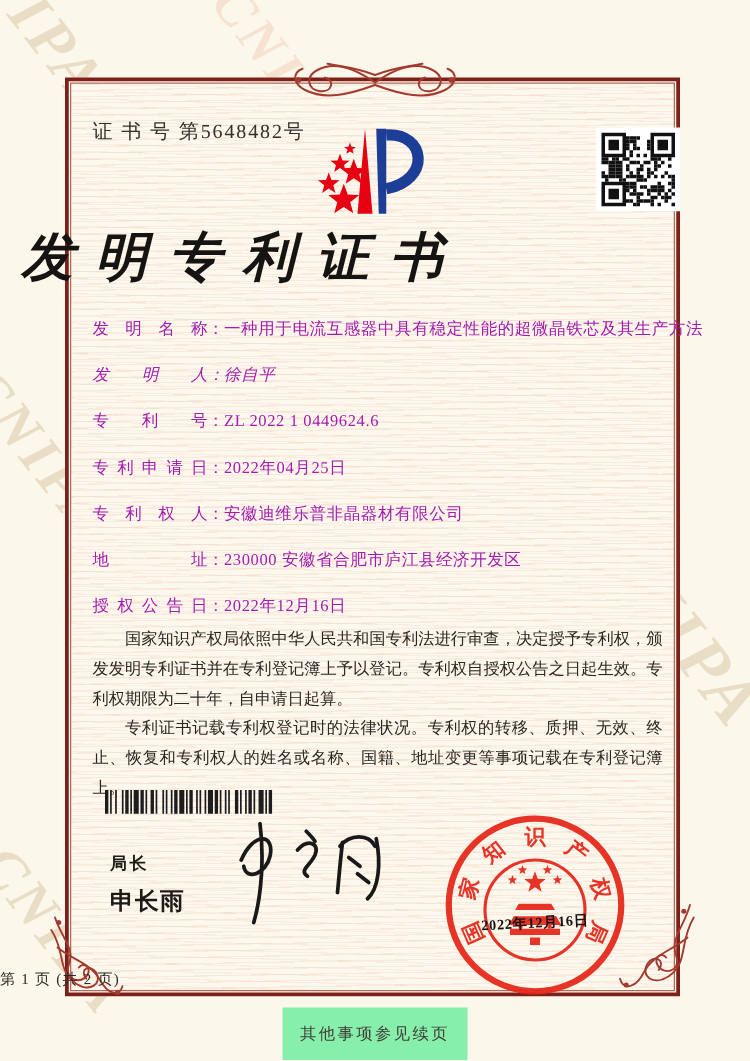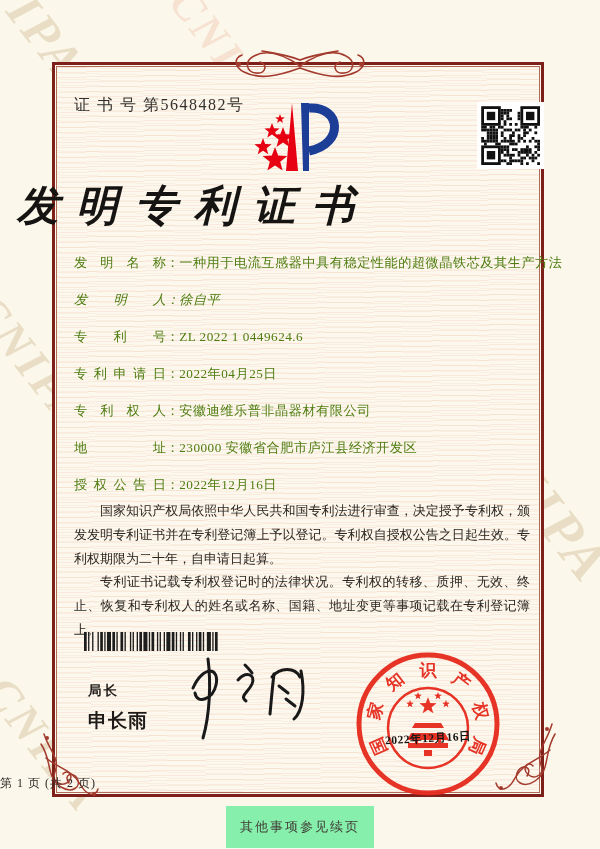--- a/index.html
+++ b/index.html
@@ -35,21 +35,21 @@
   .cert-no{position:absolute;left:74px;top:95px;z-index:4;font-size:16px;letter-spacing:1.5px;color:#33302c;}
   .logo{position:absolute;left:225px;top:94px;z-index:4;}
   .qr-box{position:absolute;left:477px;top:102px;width:67px;height:67px;background:#ffffff;z-index:4;}
   .cert-title{
     position:absolute;left:0;right:0;top:178px;z-index:4;text-align:left;
     font-size:42px;font-weight:600;letter-spacing:17px;color:#161412;
     text-indent:17px;
     font-style:italic;
   }
   
-  .frow{position:absolute;left:74px;width:460px;z-index:4;font-size:13.2px;color:#4d7c0f;white-space:nowrap;}
+  .frow{position:absolute;left:74px;width:460px;z-index:4;font-size:13.2px;color:#a21caf;white-space:nowrap;}
   .flabel{display:inline-block;width:92px;text-align:justify;text-align-last:justify;vertical-align:bottom;}
   .flabel2{display:inline-block;width:84px;text-align:justify;text-align-last:justify;vertical-align:bottom;}
   .fcolon{display:inline-block;}
   .fvalue{letter-spacing:.5px;}
   .fpair2{position:absolute;left:256px;top:0;}
   
   .decree{position:absolute;left:74px;top:499px;width:456px;z-index:4;font-size:13px;line-height:1.83;color:#2a2620;text-align:justify;}
   .decree p{margin:0;text-indent:2em;}
   
   .barcode{position:absolute;left:84px;top:632px;z-index:4;}

